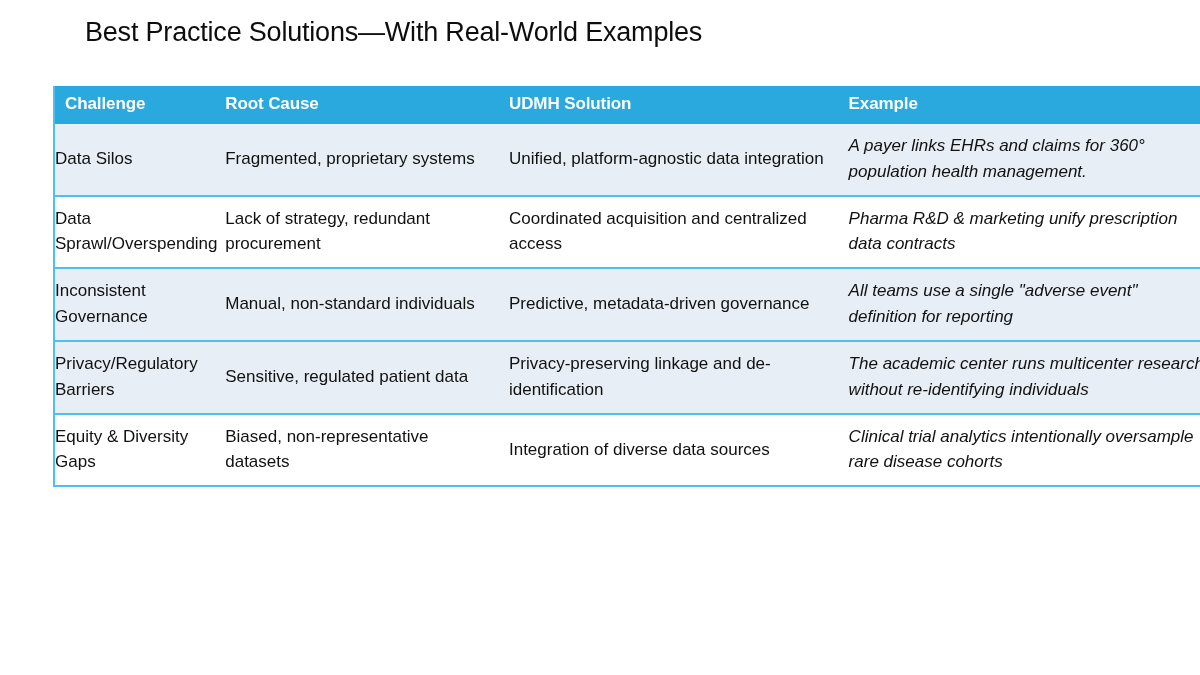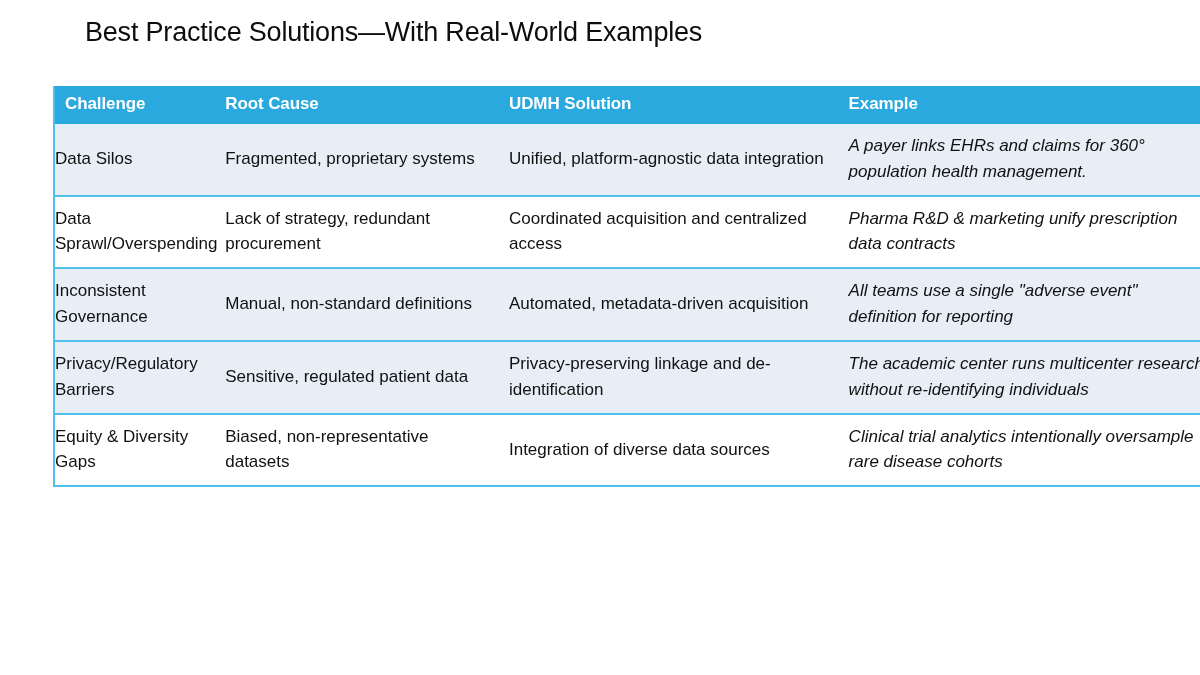--- a/index.html
+++ b/index.html
@@ -112,22 +112,22 @@
 
         <tr class="plain">
           <td class="col-challenge">Data Sprawl/Overspending</td>
           <td>Lack of strategy, redundant procurement</td>
           <td>Coordinated acquisition and centralized access</td>
           <td class="col-example">Pharma R&amp;D &amp; marketing unify prescription data contracts</td>
         </tr>
 
         <tr class="shaded">
           <td class="col-challenge">Inconsistent Governance</td>
-          <td>Manual, non-standard definitions</td>
-          <td>Automated, metadata-driven acquisition</td>
+          <td>Manual, non-standard individuals</td>
+          <td>Predictive, metadata-driven governance</td>
           <td class="col-example">All teams use a single "adverse event" definition for reporting</td>
         </tr>
 
 
         <tr class="shaded">
           <td class="col-challenge">Privacy/Regulatory Barriers</td>
           <td>Sensitive, regulated patient data</td>
           <td>Privacy-preserving linkage and de-identification</td>
           <td class="col-example">The academic center runs multicenter research without re-identifying individuals</td>
         </tr>

